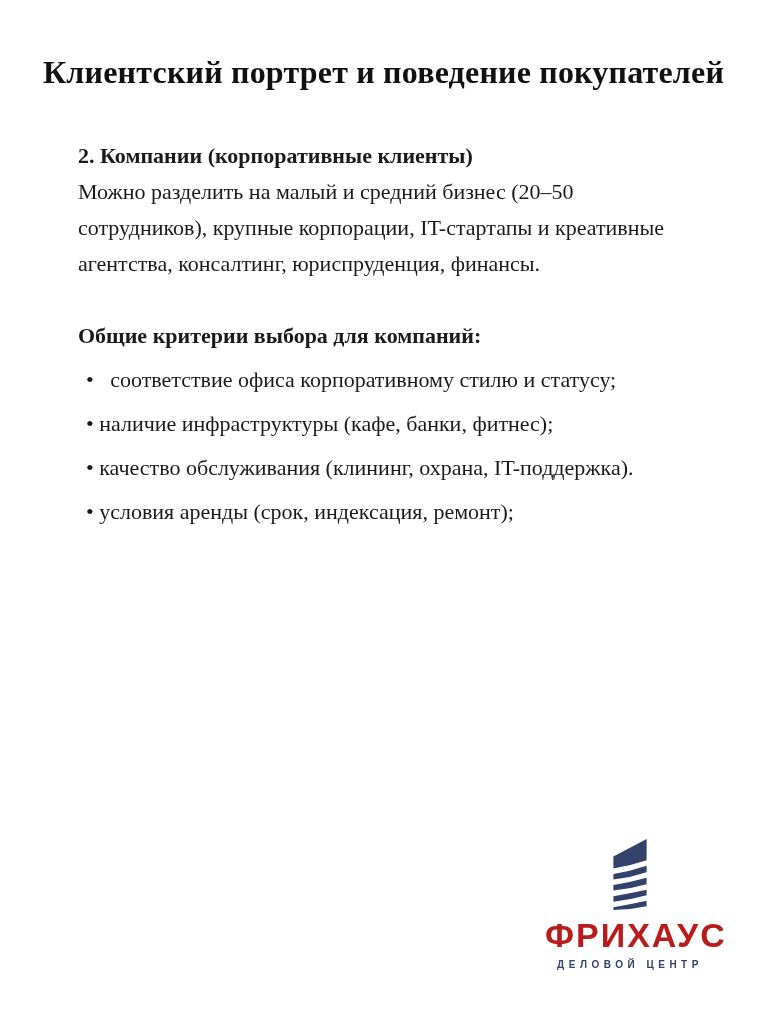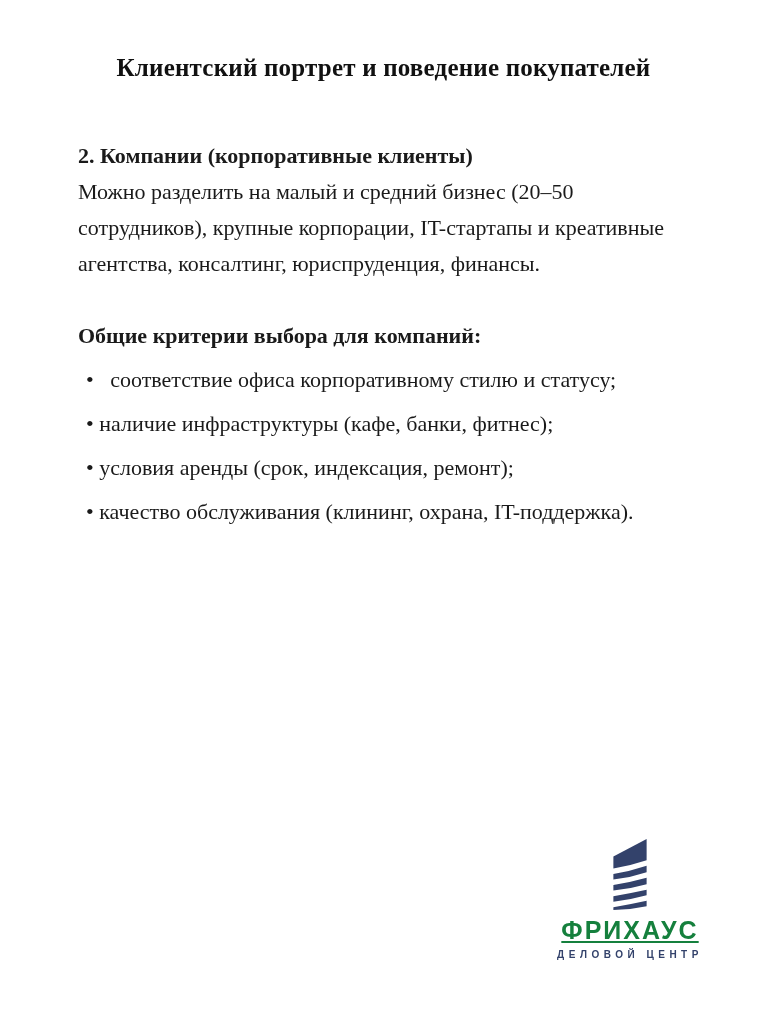--- a/index.html
+++ b/index.html
@@ -14,21 +14,21 @@
     background: #ffffff;
     font-family: "Liberation Serif", serif;
     color: #1a1a1a;
     overflow: hidden;
     box-sizing: border-box;
   }
   .page-title {
     margin: 0;
     padding-top: 54px;
     text-align: center;
-    font-size: 25px;
+    font-size: 32px;
     font-weight: bold;
     color: #111111;
     letter-spacing: 0.2px;
   }
   .content {
     position: absolute;
     left: 78px;
     top: 138px;
     width: 614px;
     font-size: 22px;
@@ -54,25 +54,24 @@
     top: 838px;
     width: 170px;
     text-align: center;
     font-family: "Liberation Sans", sans-serif;
   }
   .logo-icon {
     display: block;
     margin: 0 auto 6px auto;
   }
   .logo-wordmark {
-    font-size: 25px;
+    font-size: 34px;
     font-weight: bold;
     letter-spacing: 2px;
-    color: #15803d;
-    text-decoration: underline;
+    color: #b91c1c;
   }
   .logo-subtitle {
     margin-top: 4px;
     font-size: 10px;
     font-weight: bold;
     letter-spacing: 4.5px;
     color: #33426b;
   }
 </style>
 </head>
@@ -84,22 +83,22 @@
 
   <div class="content">
 
     <p class="intro"><span class="section-heading">2. Компании (корпоративные клиенты)</span><br><span>Можно разделить на малый и средний бизнес (20–50 сотрудников), крупные корпорации, IT-стартапы и креативные агентства, консалтинг, юриспруденция, финансы.</span></p>
 
     <p class="criteria-heading">Общие критерии выбора для компаний:</p>
 
     <div class="bullets">
       <p>•   соответствие офиса корпоративному стилю и статусу;</p>
       <p>• наличие инфраструктуры (кафе, банки, фитнес);</p>
+      <p>• качество обслуживания (клининг, охрана, IT-поддержка).</p>
       <p>• условия аренды (срок, индексация, ремонт);</p>
-      <p>• качество обслуживания (клининг, охрана, IT-поддержка).</p>
     </div>
 
   </div>
 
   <div class="logo">
     <svg class="logo-icon" width="52" height="72" viewBox="0 0 56 78" aria-hidden="true">
       <g fill="#33426b">
         <path d="M10 20 L46 1 L46 24 Q28 30 10 33 Z"></path>
         <path d="M10 39 Q28 36 46 30 L46 37 Q28 43 10 45 Z"></path>
         <path d="M10 51 Q28 48 46 43 L46 50 Q28 55 10 57 Z"></path>

